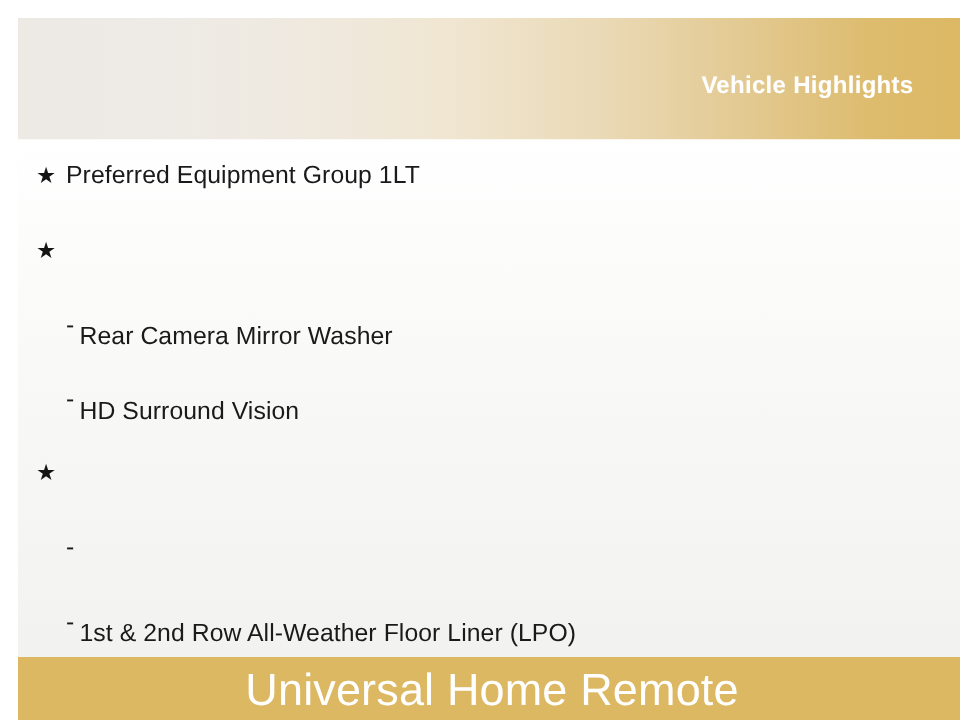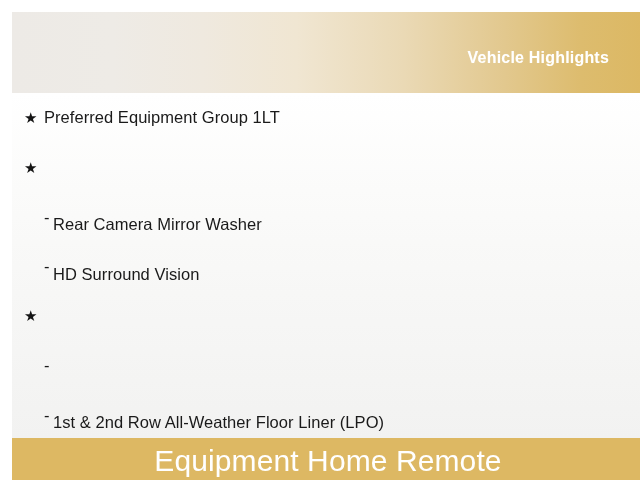--- a/index.html
+++ b/index.html
@@ -163,16 +163,16 @@
     </div>
 
     <div class="feature-row sub">
       <span class="bullet-dash">-</span>
       <span class="feature-label">1st &amp; 2nd Row All-Weather Floor Liner (LPO)</span>
     </div>
 
   </div>
 
   <div class="footer">
-    <div class="footer-title">Equipment Home Remote</div>
+    <div class="footer-title">Universal Home Remote</div>
   </div>
 
 </div>
 
 </body></html>

